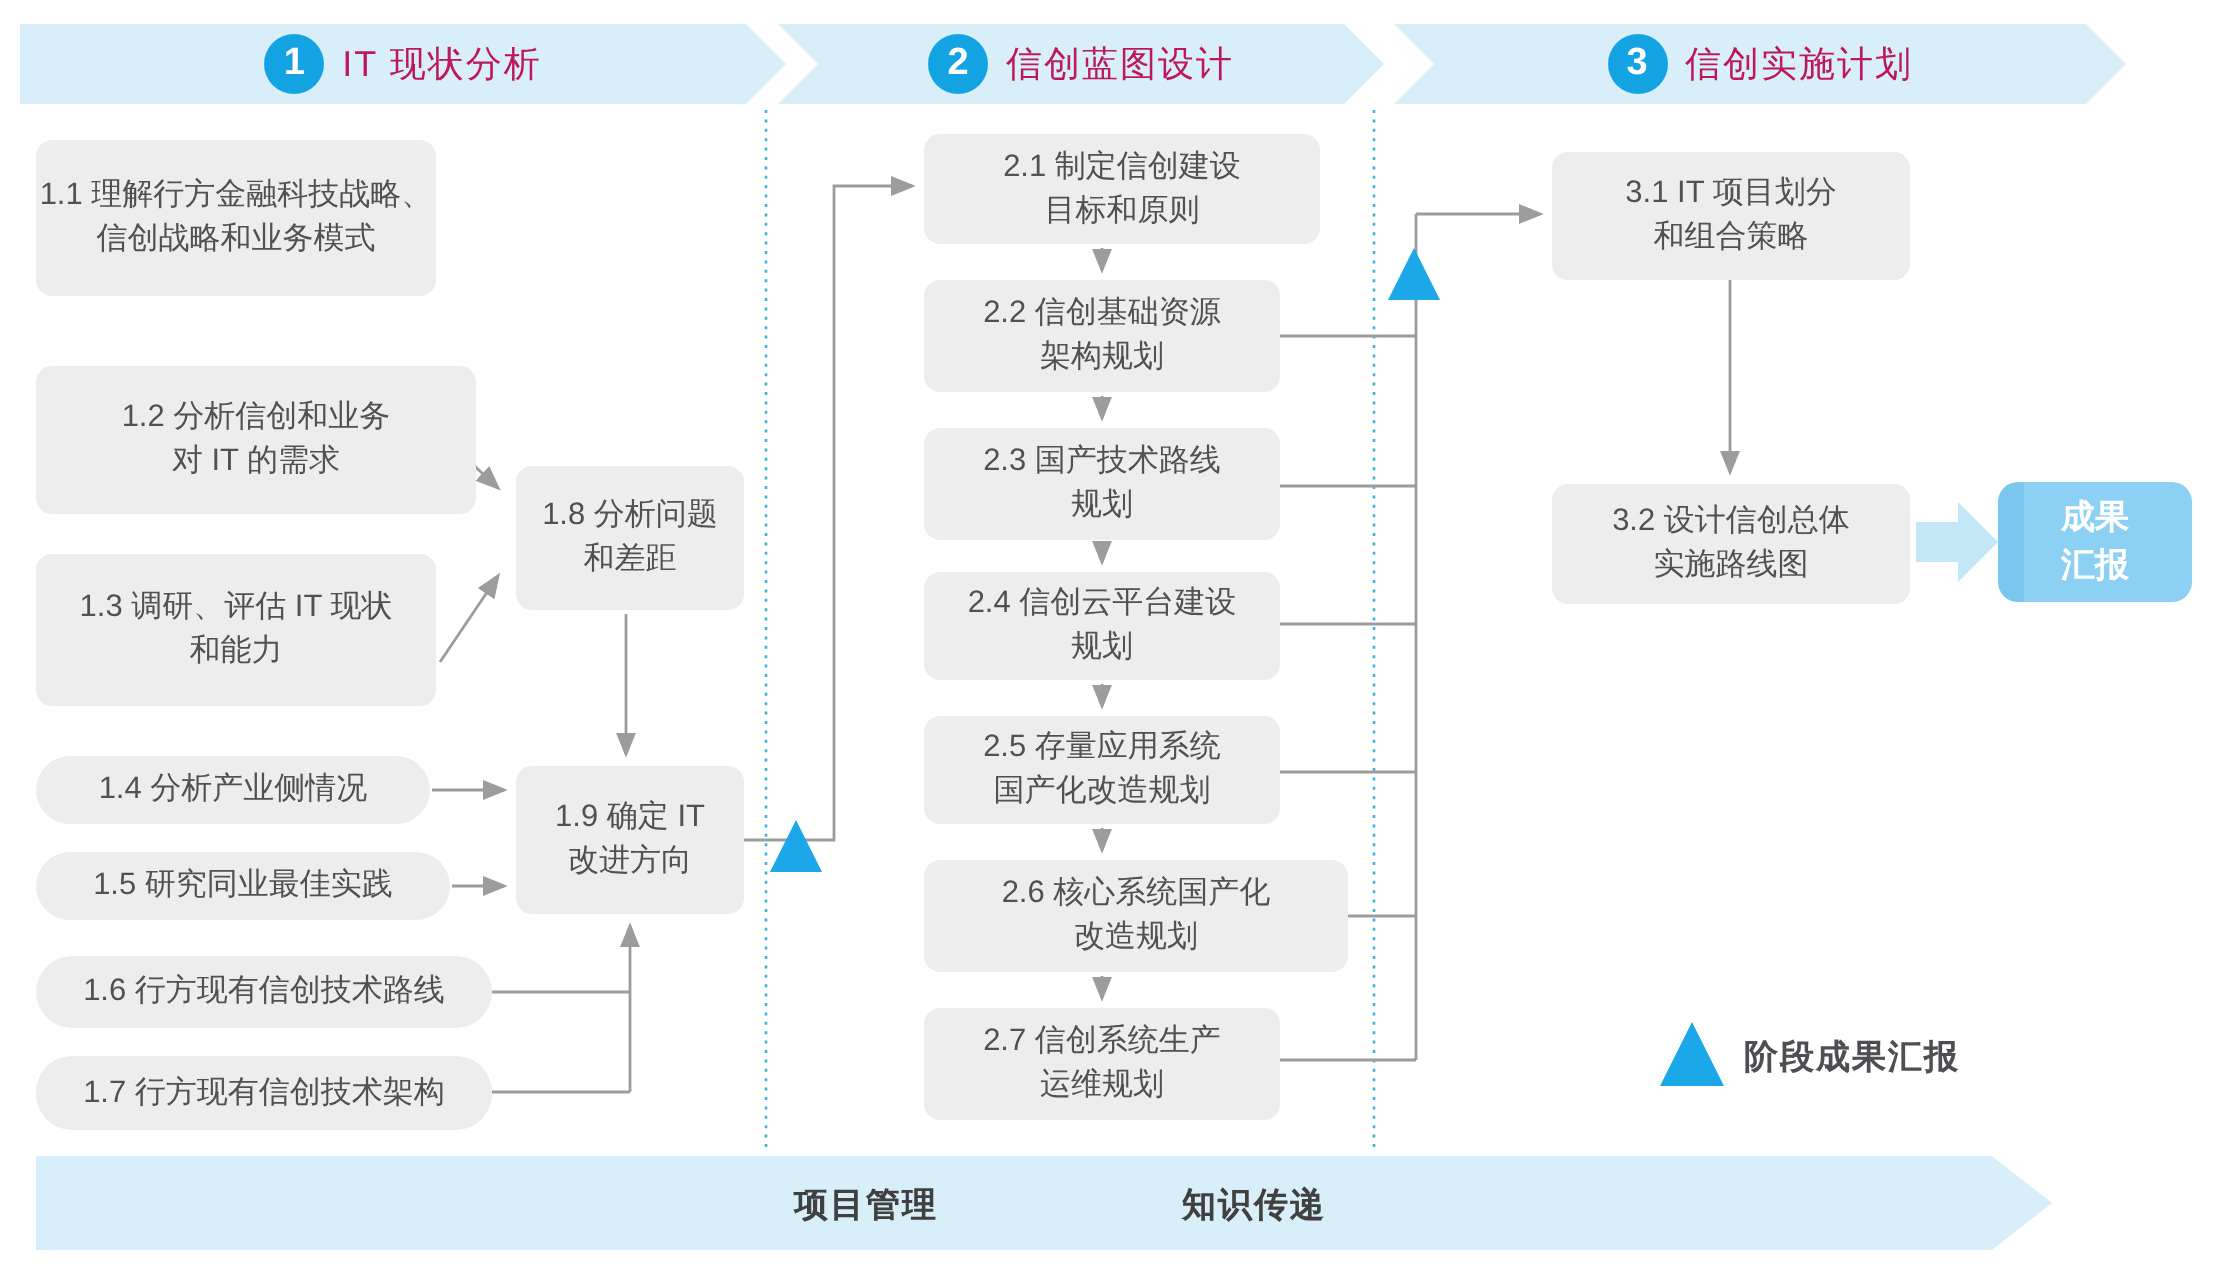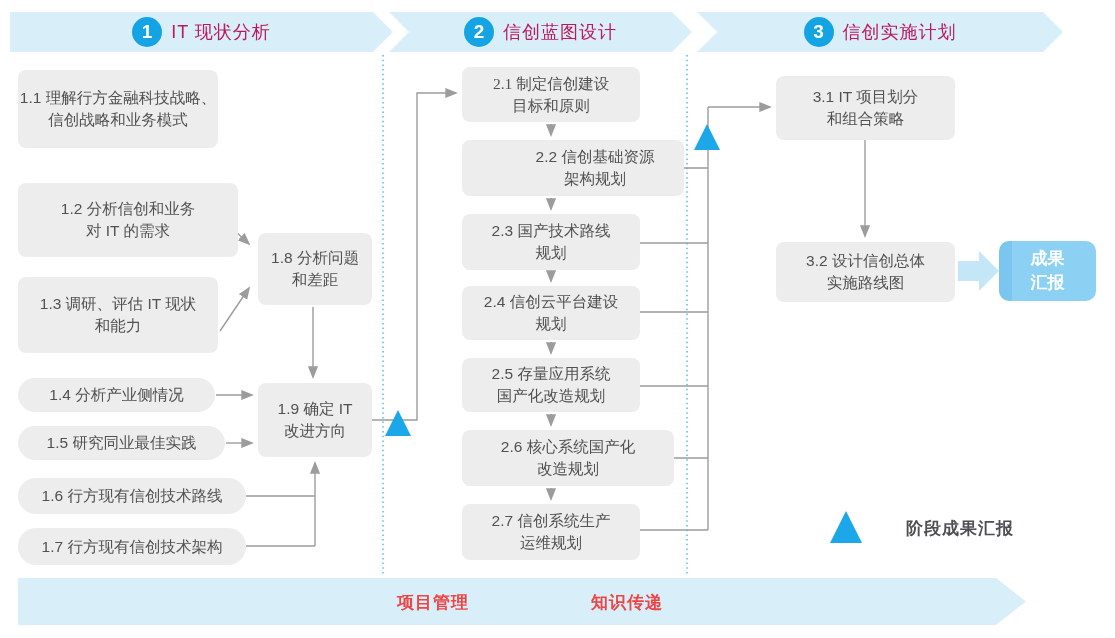--- a/index.html
+++ b/index.html
@@ -27,22 +27,22 @@
     background:linear-gradient(90deg,#7AC6EE 0,#7AC6EE 13px,#8CD1F3 13px);
     color:#ffffff;font-weight:bold;font-size:17px;line-height:1.4;
     display:flex;align-items:center;justify-content:center;text-align:center;
     white-space:pre-line;z-index:2;
   }
   #connectors{position:absolute;left:0;top:0;z-index:1;}
   .footer-banner{
     position:absolute;left:18px;top:578px;width:1008px;height:47px;background:#D8EEF9;
     clip-path:polygon(0 0,978px 0,1008px 23.5px,978px 47px,0 47px);
   }
-  .footer-label{position:absolute;top:591px;color:#ef4444;font-weight:bold;font-size:17px;letter-spacing:1px;z-index:2;}
-  .legend-label{position:absolute;left:872px;top:517px;color:#4D4F52;font-weight:bold;font-size:17px;letter-spacing:1px;z-index:2;margin-left:34px;}
+  .footer-label{position:absolute;top:591px;color:#404040;font-weight:bold;font-size:17px;letter-spacing:1px;z-index:2;}
+  .legend-label{position:absolute;left:872px;top:517px;color:#4D4F52;font-weight:bold;font-size:17px;letter-spacing:1px;z-index:2;}
 </style>
 </head>
 <body>
 
 <div id="stage">
 
   <div class="banner" style="left:10px;width:383px;clip-path:polygon(0 0,363px 0,383px 20px,363px 40px,0 40px);">
     <span class="num">1</span>
     <span class="banner-title">IT 现状分析</span>
   </div>
@@ -107,23 +107,23 @@
 和能力</div>
   <div class="box pill" style="left:18px;top:378px;width:197px;height:34px;">1.4 分析产业侧情况</div>
   <div class="box pill" style="left:18px;top:426px;width:207px;height:34px;">1.5 研究同业最佳实践</div>
   <div class="box pill" style="left:18px;top:478px;width:228px;height:36px;">1.6 行方现有信创技术路线</div>
   <div class="box pill" style="left:18px;top:528px;width:228px;height:37px;">1.7 行方现有信创技术架构</div>
   <div class="box" style="left:258px;top:233px;width:114px;height:72px;">1.8 分析问题
 和差距</div>
   <div class="box" style="left:258px;top:383px;width:114px;height:74px;">1.9 确定 IT
 改进方向</div>
 
-  <div class="box" style="left:462px;top:67px;width:178px;height:55px;font-family:Liberation Serif, serif;">2.1 制定信创建设
+  <div class="box" style="left:462px;top:67px;width:198px;height:55px;">2.1 制定信创建设
 目标和原则</div>
-  <div class="box" style="left:462px;top:140px;width:178px;height:56px;padding-left:44px;">2.2 信创基础资源
+  <div class="box" style="left:462px;top:140px;width:178px;height:56px;">2.2 信创基础资源
 架构规划</div>
   <div class="box" style="left:462px;top:214px;width:178px;height:56px;">2.3 国产技术路线
 规划</div>
   <div class="box" style="left:462px;top:286px;width:178px;height:54px;">2.4 信创云平台建设
 规划</div>
   <div class="box" style="left:462px;top:358px;width:178px;height:54px;">2.5 存量应用系统
 国产化改造规划</div>
   <div class="box" style="left:462px;top:430px;width:212px;height:56px;">2.6 核心系统国产化
 改造规划</div>
   <div class="box" style="left:462px;top:504px;width:178px;height:56px;">2.7 信创系统生产

